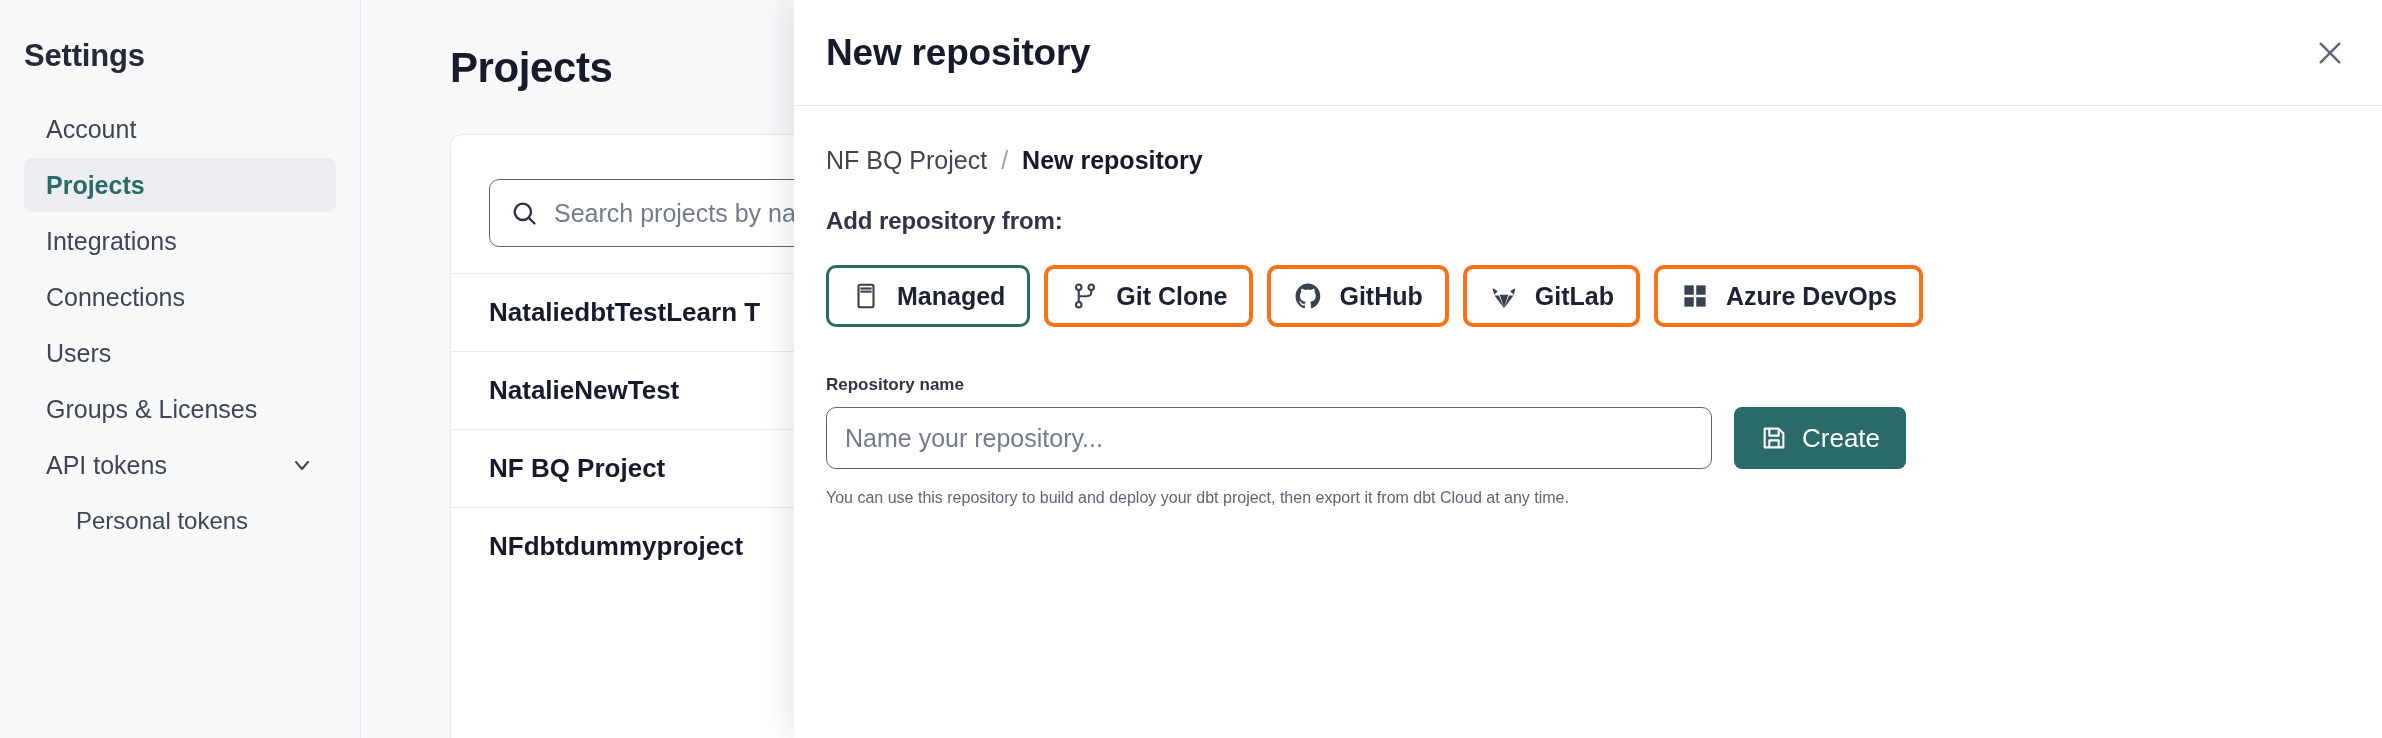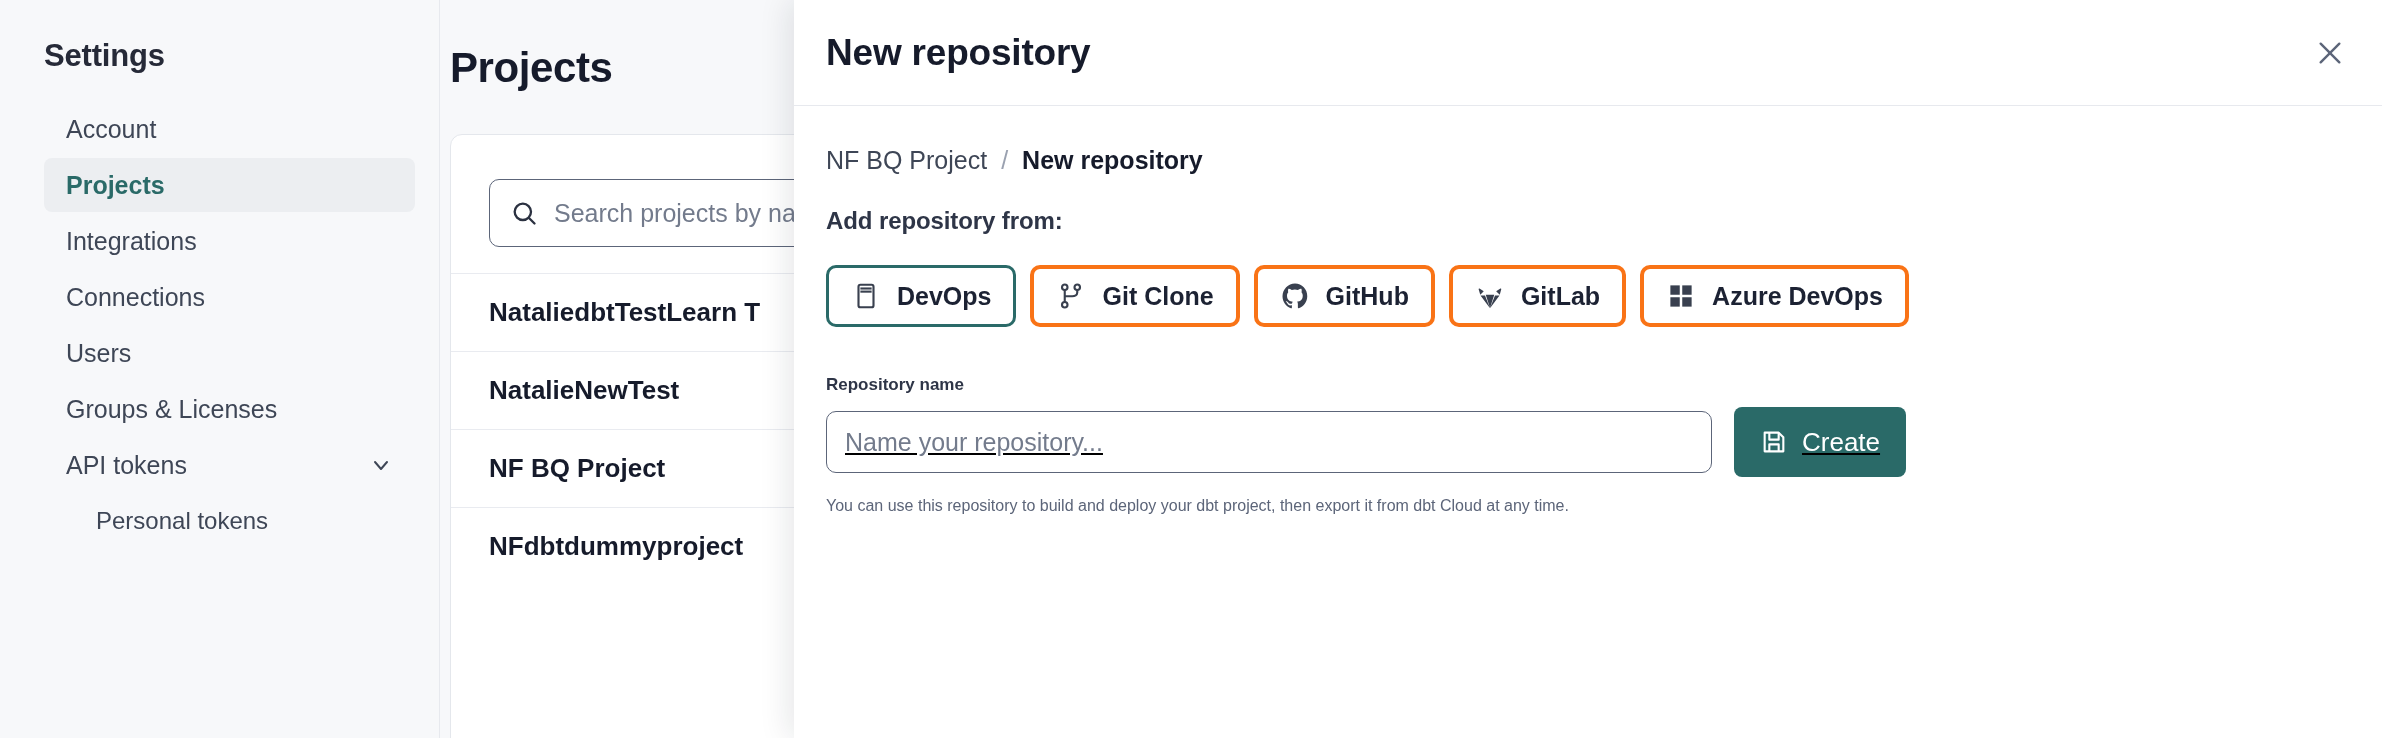--- a/index.html
+++ b/index.html
@@ -14,26 +14,25 @@
     position: relative;
     width: 2382px;
     height: 738px;
     background: #f7f8fa;
   }
 
   
   .sidebar {
     position: absolute;
     left: 0; top: 0;
-    width: 440px;
+    width: 361px;
     height: 738px;
     background: #f7f8fa;
     border-right: 1px solid #e7e9ee;
     padding-top: 38px;
-    padding-left: 20px;
   }
   .sidebar-title {
     font-size: 31px;
     font-weight: 700;
     color: #262a38;
     padding: 0 24px;
     margin-bottom: 28px;
     letter-spacing: -0.2px;
   }
   .nav-item {
@@ -192,37 +191,37 @@
     border: 3px solid #2a6a68;
   }
   .provider svg { display: block; flex: 0 0 auto; color: #39404f; }
 
   .field-label {
     font-size: 17px;
     font-weight: 700;
     color: #2e3547;
     margin-bottom: 12px;
   }
-  .input-row { display: flex; align-items: center; gap: 22px; text-decoration: underline; }
+  .input-row { display: flex; gap: 22px; }
   .name-input {
     flex: 0 0 auto;
     width: 886px;
     height: 62px;
     border: 1px solid #5c6579;
     border-radius: 10px;
     padding: 0 18px;
     font-size: 25px;
     font-family: "Liberation Sans", sans-serif;
     color: #2b3141;
     outline: none;
     background: #fff;
   }
   .name-input::placeholder { color: #737b8c; }
   .create-btn {
-    height: 70px;
+    height: 62px;
     background: #2a6a68;
     color: #ffffff;
     border: none;
     border-radius: 8px;
     display: flex;
     align-items: center;
     gap: 14px;
     padding: 0 26px;
     font-size: 26px;
     font-family: "Liberation Sans", sans-serif;
@@ -329,21 +328,21 @@
           <button class="provider selected">
             <span>
               <svg width="30" height="30" viewBox="0 0 24 24">
                 <g fill="none" stroke="currentColor" stroke-width="1.7">
                   <rect x="6" y="3" width="12" height="18" rx="1.5"></rect>
                   <line x1="7.5" y1="6" x2="16.5" y2="6"></line>
                   <line x1="7.5" y1="8.5" x2="16.5" y2="8.5"></line>
                 </g>
               </svg>
             </span>
-            <span>DevOps</span>
+            <span>Managed</span>
           </button>
           <button class="provider">
             <span>
               <svg width="30" height="30" viewBox="0 0 24 24">
                 <g fill="none" stroke="currentColor" stroke-width="1.7">
                   <circle cx="7" cy="5" r="2.2"></circle>
                   <circle cx="17" cy="5" r="2.2"></circle>
                   <circle cx="7" cy="19" r="2.2"></circle>
                   <line x1="7" y1="7.2" x2="7" y2="16.8"></line>
                   <path d="M17 7.2v2c0 2-2 3-4 3H7"></path>

